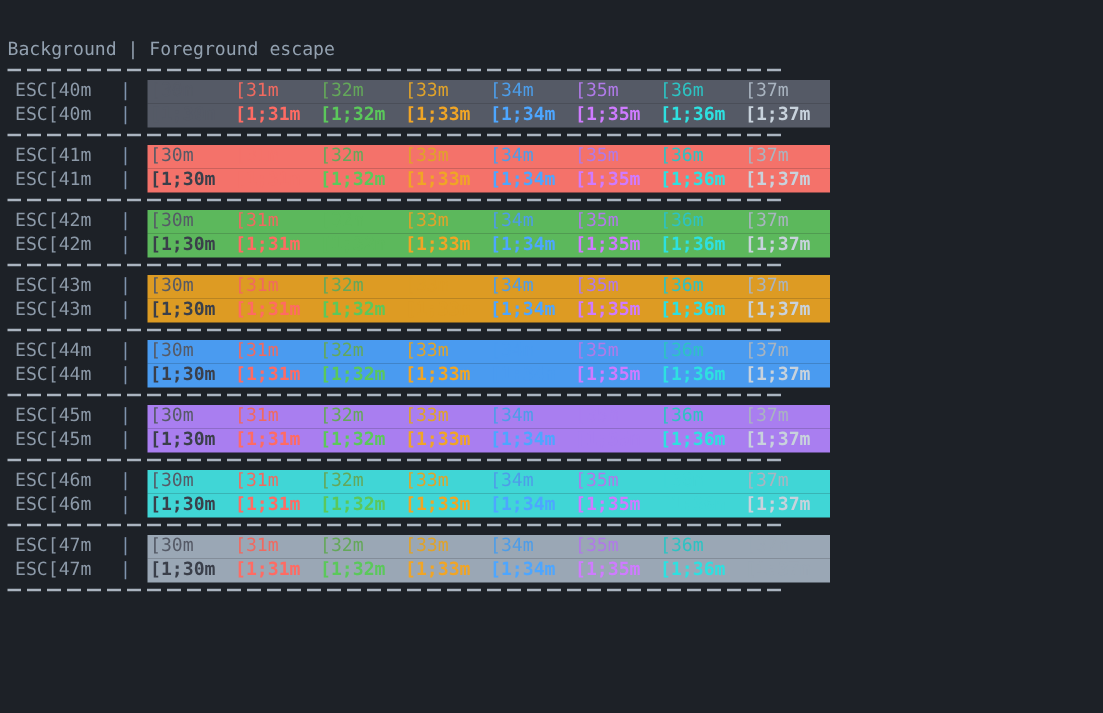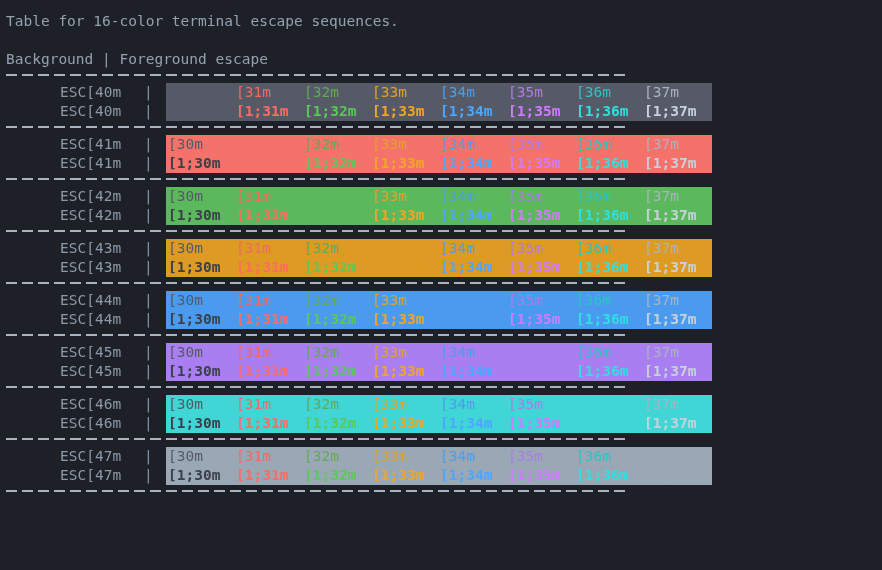--- a/index.html
+++ b/index.html
@@ -41,21 +41,20 @@
       to right,
       #aab4c0 0px, #aab4c0 11px,
       rgba(0,0,0,0) 11px, rgba(0,0,0,0) 16px
     );
     background-position: 0 2px;
     background-size: 100% 2px;
     background-repeat: repeat-x;
   }
   .block {
     width: 620px;
-    margin-left: 48px;
   }
   .bg-row {
     display: flex;
     align-items: stretch;
     height: 19px;
   }
   .label {
     white-space: pre;
     color: #8c99a8;
     flex: 0 0 90px;
@@ -79,21 +78,20 @@
     display: inline-block;
   }
   .cell.normal { font-weight: normal; }
   .cell.bold   { font-weight: bold; }
 </style>
 </head>
 <body>
 
 <div class="terminal">
 
-  <div class="intro-line">Table for 16-color terminal escape sequences.</div>
   <div class="spacer"></div>
   <div class="section-title">Background | Foreground escape</div>
 
   <div id="table-root">
       <div class="rule"></div>
       <div class="block">
         <div class="bg-row">
           <span class="label">ESC[40m</span>
           <span class="pipe">|</span>
           <span class="swatch" style="background: rgb(85, 90, 102);"><span class="cell normal" style="width: 68px; color: rgb(85, 90, 102);">[30m</span><span class="cell normal" style="width: 68px; color: rgb(240, 106, 96);">[31m</span><span class="cell normal" style="width: 68px; color: rgb(100, 168, 90);">[32m</span><span class="cell normal" style="width: 68px; color: rgb(224, 163, 42);">[33m</span><span class="cell normal" style="width: 68px; color: rgb(77, 157, 232);">[34m</span><span class="cell normal" style="width: 68px; color: rgb(176, 122, 232);">[35m</span><span class="cell normal" style="width: 68px; color: rgb(45, 195, 195);">[36m</span><span class="cell normal" style="width: 68px; color: rgb(169, 180, 192);">[37m</span></span>

